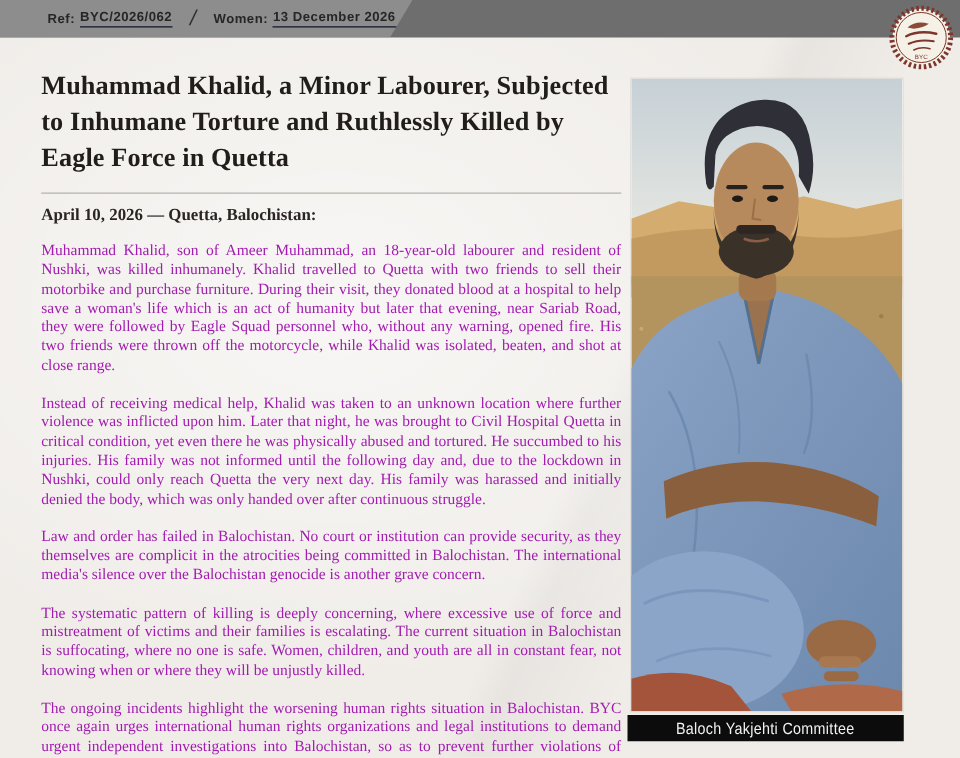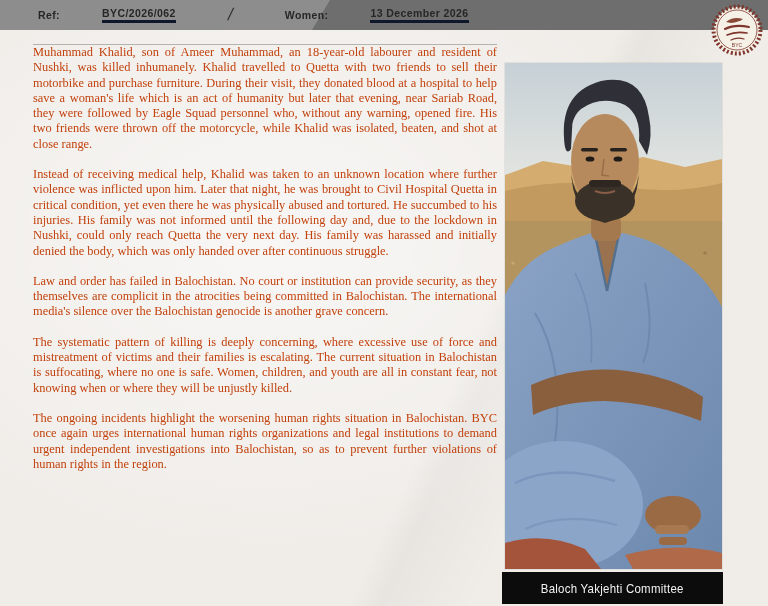--- a/index.html
+++ b/index.html
@@ -17,54 +17,54 @@
     position:absolute;left:0;top:0;width:768px;height:30px;
     background:#6e6e6e;
   }
   .topbar-accent{
     position:absolute;left:0;top:0;height:30px;width:330px;
     background:#8d8d8d;
     clip-path:polygon(0 0, 330px 0, 312px 30px, 0 30px);
   }
   .topbar-content{
     position:absolute;left:38px;top:0;height:30px;display:flex;align-items:center;
-    font-size:10.5px;font-weight:bold;letter-spacing:.4px;color:#262626;gap:38px;
+    font-size:10.5px;font-weight:bold;letter-spacing:.4px;color:#262626;
   }
   .tb-label{margin-right:4px;}
-  .tb-value{border-bottom:3px solid #0f172a;padding-bottom:1px;}
+  .tb-value{border-bottom:1px solid #0f172a;padding-bottom:1px;}
   .tb-slash{font-size:17px;font-weight:400;margin:0 14px;transform:skewX(-12deg);color:#303030;}
   
   .stamp{position:absolute;left:711px;top:4px;width:52px;height:52px;}
   
   .article{
     position:absolute;left:33px;top:44px;width:464px;
     font-family:"Liberation Serif", serif;color:#39332e;
   }
   .headline{
     margin:10px 0 13px 0;font-size:21px;line-height:29px;font-weight:bold;
     color:#211d1b;letter-spacing:.1px;
   }
   .rule{border:none;border-top:1px solid #b6b2ad;margin:0;}
   .dateline{
     margin:9px 0 13px 0;font-size:13.5px;font-weight:bold;color:#2a2522;
   }
   .bodyp{
     margin:0 0 15px 0;font-size:12.4px;line-height:15.3px;text-align:justify;
-    color:#c2410c;
+    color:#a21caf;
   }
   
   .photo-col{position:absolute;left:502px;top:63px;width:221px;margin:0;}
   .photo{
     width:217px;height:506px;margin-left:3px;overflow:hidden;
     box-shadow:0 0 0 1px rgba(0,0,0,.06);
     background:#c9b astray;
   }
   .photo svg{display:block;width:217px;height:506px;}
   .caption{
-    margin-top:3px;width:221px;height:32px;background:#0c0c0c;color:#f2f2f2;
+    margin-top:3px;width:221px;height:21px;background:#0c0c0c;color:#f2f2f2;
     display:flex;align-items:center;justify-content:center;
     font-size:13px;letter-spacing:.3px;transform-origin:center;
     font-family:"Liberation Sans", sans-serif;
   }
   .caption span{display:inline-block;transform:scaleX(.88);white-space:nowrap;}
 </style>
 </head>
 <body>
 
 <header class="topbar">
@@ -85,21 +85,23 @@
     <circle cx="26" cy="26" r="20" fill="none" stroke="#7e352b" stroke-width="0.8"></circle>
     <path d="M15 18 Q22 12 32 15 Q28 18 20 19 Z" fill="#8a4a38"></path>
     <path d="M14 25 Q24 20 38 23" stroke="#7e352b" stroke-width="2" fill="none" stroke-linecap="round"></path>
     <path d="M16 31 Q25 27 36 29" stroke="#7e352b" stroke-width="1.6" fill="none" stroke-linecap="round"></path>
     <path d="M20 36 Q26 33 33 35" stroke="#7e352b" stroke-width="1.2" fill="none" stroke-linecap="round"></path>
     <text x="26" y="43" text-anchor="middle" font-size="5" fill="#7e352b" font-family="Liberation Sans, sans-serif">BYC</text>
   </svg>
 </div>
 
 <article class="article">
+  <h1 class="headline">Muhammad Khalid, a Minor Labourer, Subjected to Inhumane Torture and Ruthlessly Killed by Eagle Force in Quetta</h1>
   <hr class="rule">
+  <p class="dateline">April 10, 2026 — Quetta, Balochistan:</p>
   <p class="bodyp">Muhammad Khalid, son of Ameer Muhammad, an 18-year-old labourer and resident of Nushki, was killed inhumanely. Khalid travelled to Quetta with two friends to sell their motorbike and purchase furniture. During their visit, they donated blood at a hospital to help save a woman's life which is an act of humanity but later that evening,  near Sariab Road, they were followed by Eagle Squad personnel who, without any warning, opened fire. His two friends were thrown off the motorcycle, while Khalid was isolated, beaten, and shot at close range.</p>
   <p class="bodyp">Instead of receiving medical help, Khalid was taken to an unknown location where further violence was inflicted upon him. Later that night, he was brought to Civil Hospital Quetta in critical condition, yet even there he was physically abused and tortured. He succumbed to his injuries. His family was not informed until the following day and, due to the lockdown in Nushki, could only reach Quetta the very next day. His family was harassed and initially denied the body, which was only handed over after continuous struggle.</p>
   <p class="bodyp">Law and order has failed in Balochistan. No court or institution can provide security, as they themselves are complicit in the atrocities being committed in Balochistan. The international media's silence over the Balochistan genocide is another grave concern.</p>
   <p class="bodyp">The systematic pattern of killing is deeply concerning, where excessive use of force and mistreatment of victims and their families is escalating. The current situation in Balochistan is suffocating, where no one is safe. Women, children, and youth are all in constant fear, not knowing when or where they will be unjustly killed.</p>
   <p class="bodyp">The ongoing incidents highlight the worsening human rights situation in Balochistan. BYC once again urges international human rights organizations and legal institutions to demand urgent independent investigations into Balochistan, so as to prevent further violations of human rights in the region.</p>
 
 </article>
 
 <figure class="photo-col">
   <div class="photo">

